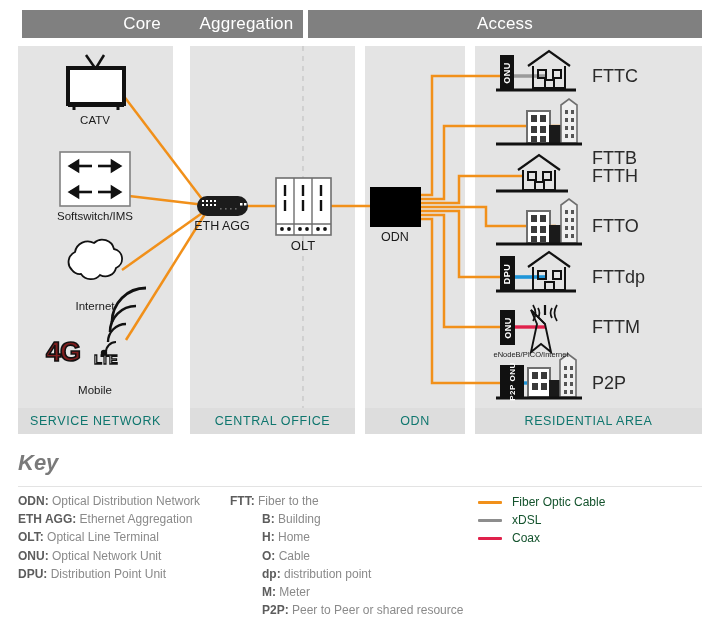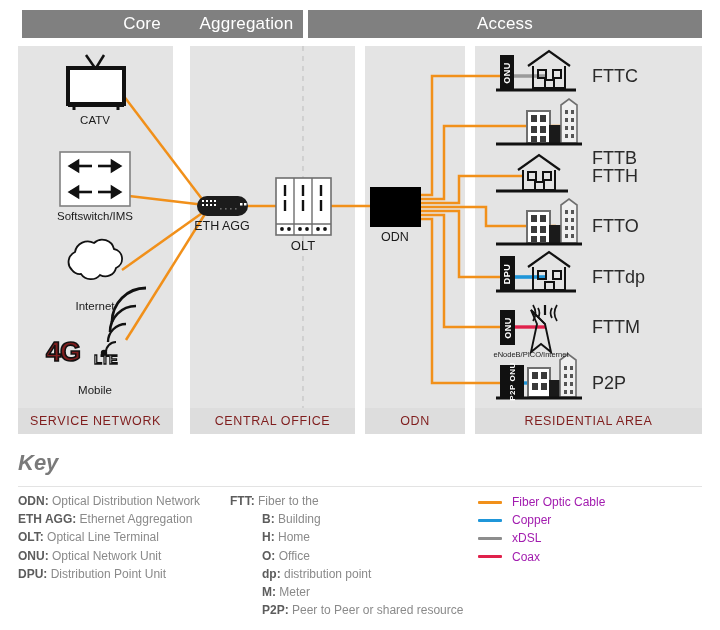--- a/index.html
+++ b/index.html
@@ -3,21 +3,21 @@
 <meta charset="utf-8">
 <style>
   html,body{margin:0;padding:0;background:#ffffff;}
   body{width:720px;height:630px;font-family:"Liberation Sans",sans-serif;overflow:hidden;position:relative;}
 
   
   #diagram{position:absolute;left:0;top:0;width:720px;height:440px;}
   .band-hdr{position:absolute;height:28px;background:#808080;color:#ffffff;
             font-size:17px;display:flex;align-items:center;justify-content:center;letter-spacing:.2px;}
   .panel{position:absolute;background:#e4e4e4;}
-  .footer-lbl{position:absolute;height:26px;background:#dddddd;color:#7f1d1d;
+  .footer-lbl{position:absolute;height:26px;background:#dddddd;color:#0f766e;
               font-size:12.5px;letter-spacing:.6px;display:flex;align-items:center;justify-content:center;}
 
   
   #wires{position:absolute;left:0;top:0;width:720px;height:440px;pointer-events:none;}
 
   
   .cap{position:absolute;font-size:11.5px;color:#1a1a1a;text-align:center;white-space:nowrap;}
   .rowlabel{position:absolute;font-size:18px;color:#2a2a2a;white-space:nowrap;}
 
   
@@ -26,21 +26,21 @@
              transform:rotate(-90deg);white-space:nowrap;display:block;}
   .vbox.two span{font-size:8px;}
 
   
   #key{position:absolute;left:0;top:440px;width:720px;height:190px;background:#ffffff;}
   #key .ktitle{position:absolute;left:18px;top:10px;font-size:22px;font-style:italic;
                font-weight:bold;color:#7a7a7a;}
   .kcol{position:absolute;font-size:12px;color:#8a8a8a;line-height:18.2px;}
   .kcol b{color:#5c5c5c;}
   .kindent{padding-left:32px;}
-  .legend{position:absolute;left:478px;top:53px;font-size:12px;color:#a21caf;}
+  .legend{position:absolute;left:478px;top:53px;font-size:12px;color:#14532d;}
   .legend .lrow{display:flex;align-items:center;height:18.2px;}
   .legend .swatch{width:24px;height:3px;margin-right:10px;border-radius:1px;}
 </style>
 </head>
 <body>
 
 <div id="diagram">
 
   <div class="band-hdr" style="left:22px;top:10px;width:168px;padding-left:36px;">
       <span>Core</span>
@@ -350,34 +350,30 @@
       <div><b>ODN:</b><span> Optical Distribution Network</span></div>
       <div><b>ETH AGG:</b><span> Ethernet Aggregation</span></div>
       <div><b>OLT:</b><span> Optical Line Terminal</span></div>
       <div><b>ONU:</b><span> Optical Network Unit</span></div>
       <div><b>DPU:</b><span> Distribution Point Unit</span></div>
     </div>
   <div class="kcol" id="kcolM" style="left:230px;top:52px;width:240px;">
       <div><b>FTT:</b><span> Fiber to the</span></div>
       <div class="kindent"><b>B:</b><span> Building</span></div>
       <div class="kindent"><b>H:</b><span> Home</span></div>
-      <div class="kindent"><b>O:</b><span> Office</span></div>
+      <div class="kindent"><b>O:</b><span> Cable</span></div>
       <div class="kindent"><b>dp:</b><span> distribution point</span></div>
       <div class="kindent"><b>M:</b><span> Meter</span></div>
       <div class="kindent"><b>P2P:</b><span> Peer to Peer or shared resource</span></div>
     </div>
 
   <div class="legend" id="legend">
       <div class="lrow">
         <span class="swatch" style="background: rgb(241, 144, 26);"></span>
         <span>Fiber Optic Cable</span>
-      </div>
-      <div class="lrow">
-        <span class="swatch" style="background: rgb(31, 150, 217);"></span>
-        <span>Copper</span>
       </div>
       <div class="lrow">
         <span class="swatch" style="background: rgb(141, 141, 141);"></span>
         <span>xDSL</span>
       </div>
       <div class="lrow">
         <span class="swatch" style="background: rgb(224, 33, 75);"></span>
         <span>Coax</span>
       </div>
     </div>

